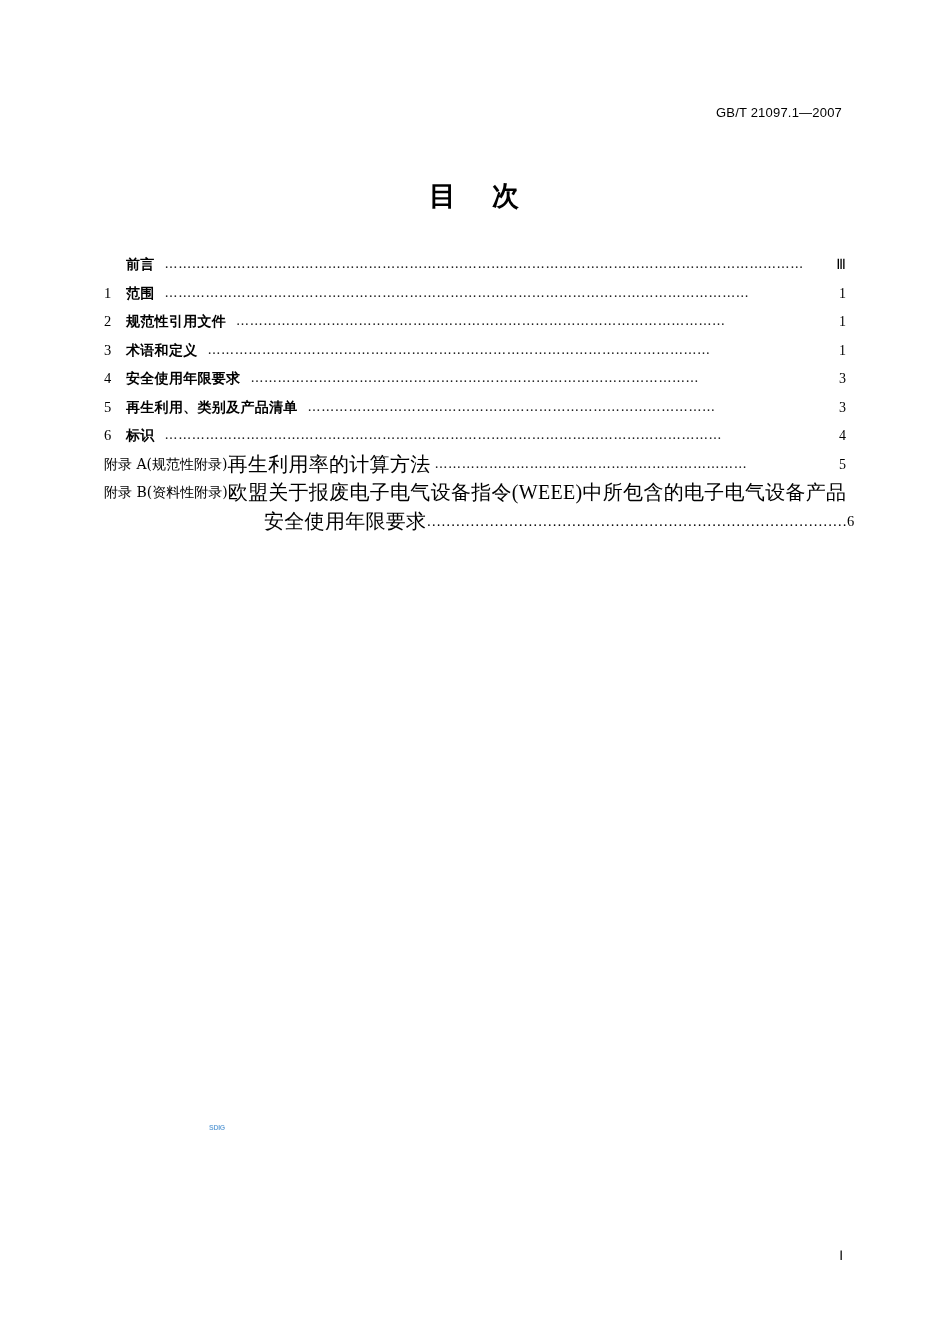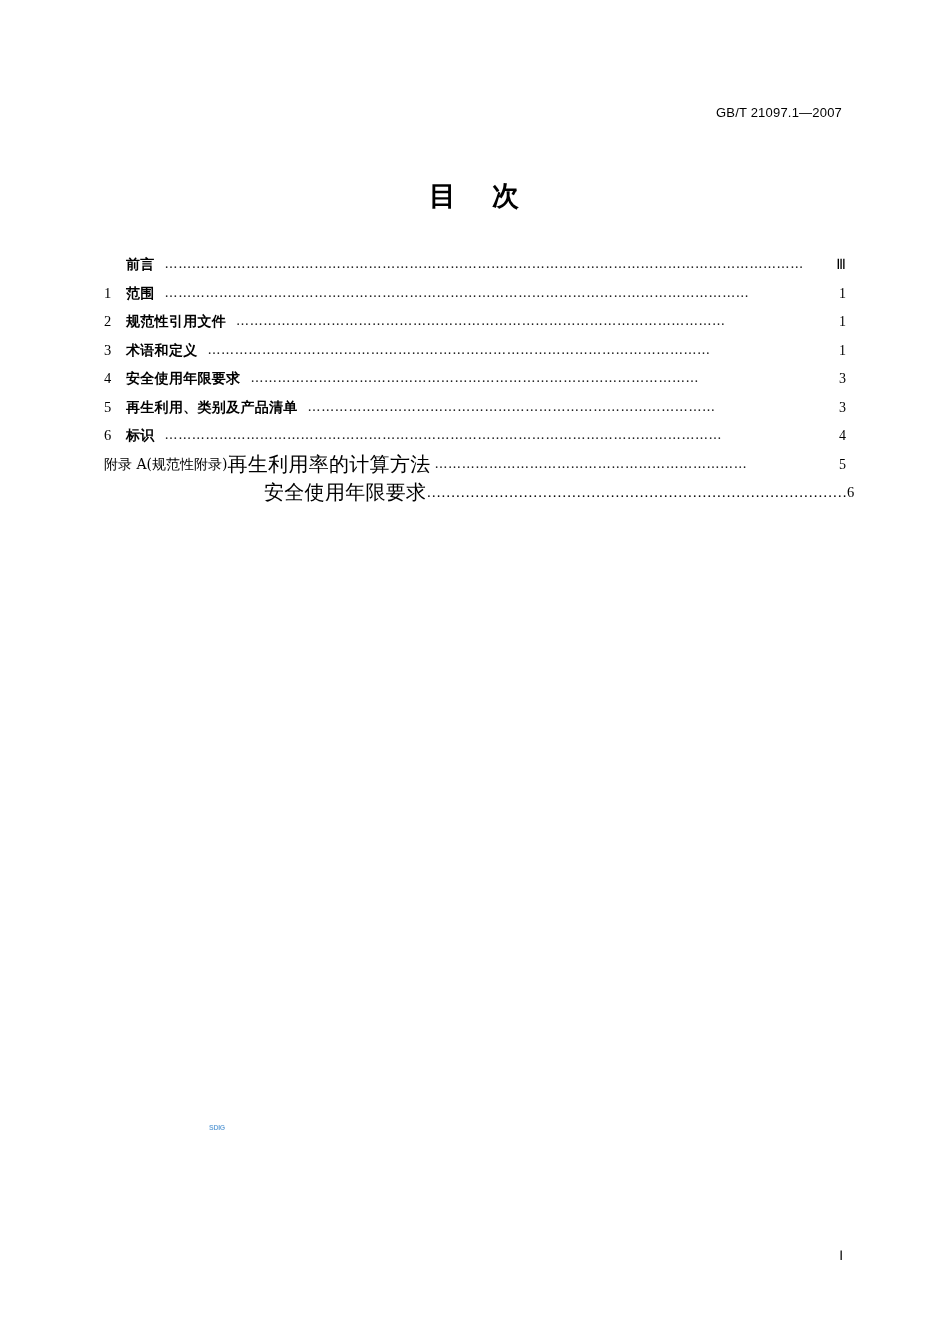--- a/index.html
+++ b/index.html
@@ -215,20 +215,24 @@
 
     <div class="toc-row">
       <span class="annex-prefix">附录 A(规范性附录)</span>
       <span class="annex-title sp-after">再生利用率的计算方法</span>
       <span class="leader">
           <span>……………………………………………………………</span>
         </span>
       <span class="page-no">5</span>
     </div>
 
+    <div class="toc-row">
+      <span class="annex-prefix">附录 B(资料性附录)</span>
+      <span class="annex-title">欧盟关于报废电子电气设备指令(WEEE)中所包含的电子电气设备产品</span>
+    </div>
 
     <div class="annex-wrap-line">
       <span class="annex-title sp-after">安全使用年限要求</span>
       <span class="leader"><span>……………………………………………………………………………</span></span>
       <span class="page-no">6</span>
     </div>
 
   </div>
 
   <div class="logo">SDIG</div>

